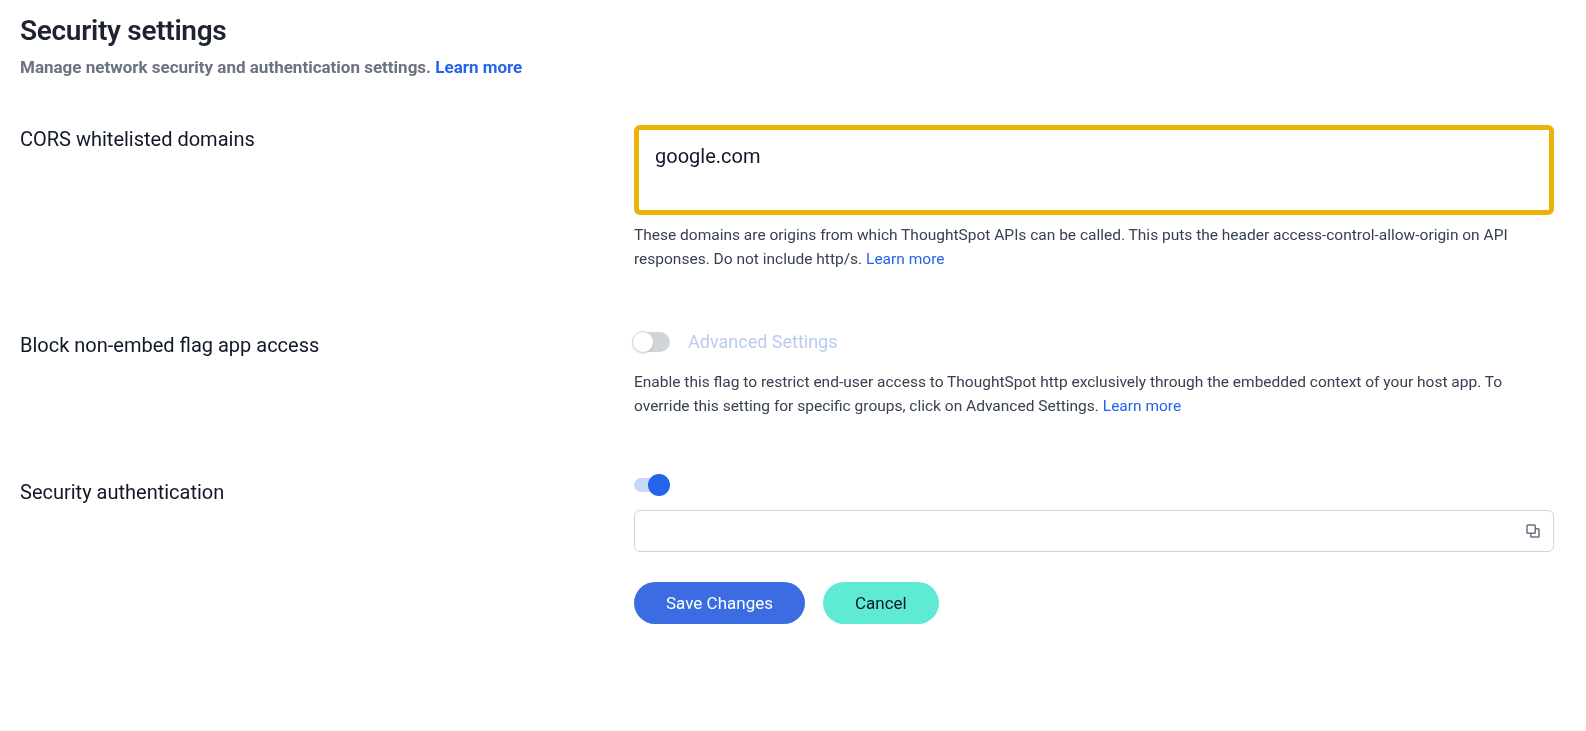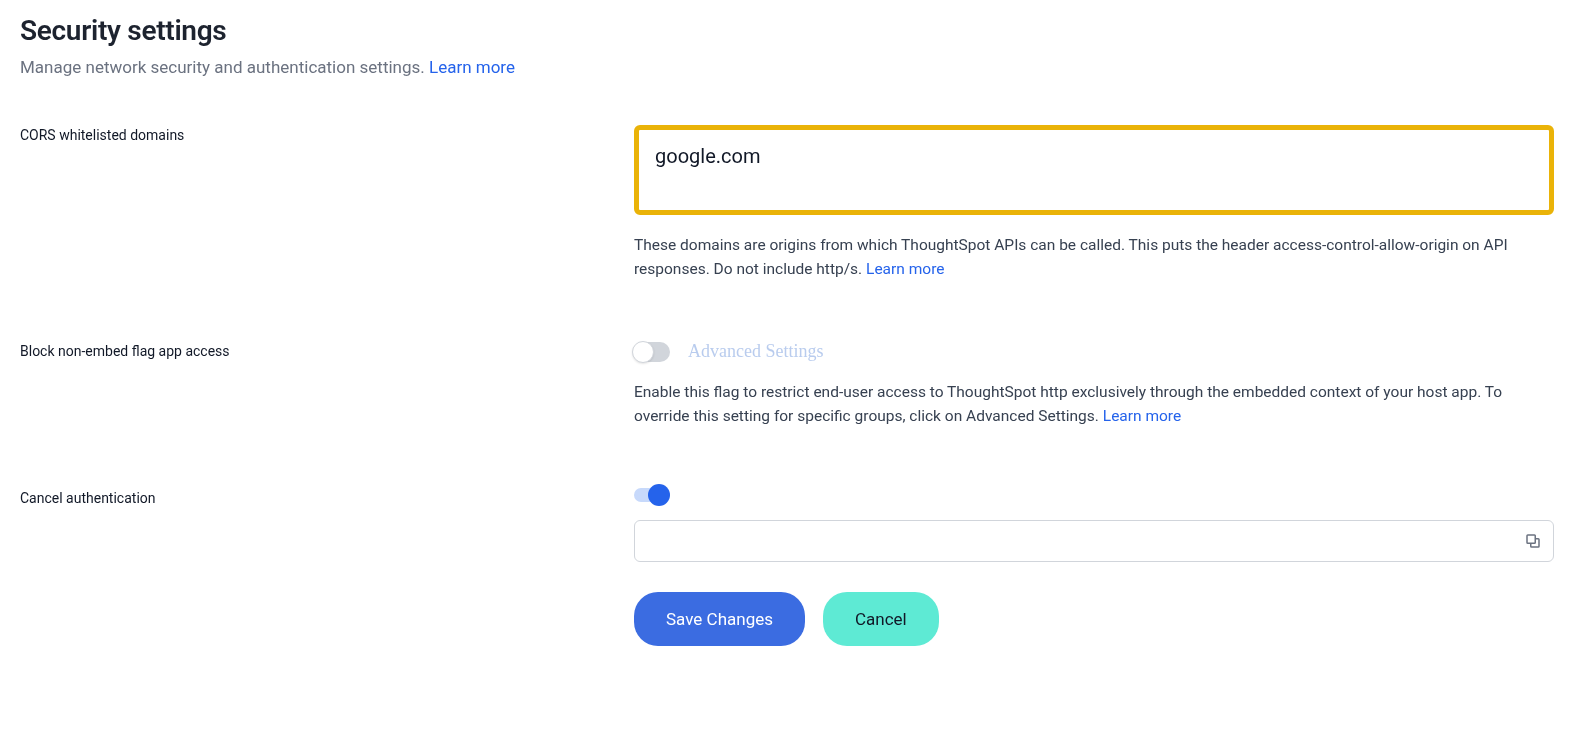--- a/index.html
+++ b/index.html
@@ -17,38 +17,39 @@
     .page-title {
       font-size: 28px;
       font-weight: 600;
       letter-spacing: -0.3px;
       margin-bottom: 10px;
     }
     .page-subtitle {
       font-size: 17px;
       color: #6b7280;
       margin-bottom: 48px;
+      font-weight: bold;
     }
     .link {
       color: #2563eb;
       text-decoration: none;
       cursor: pointer;
     }
     .setting-row {
       display: flex;
       align-items: flex-start;
       margin-bottom: 60px;
     }
     .setting-label-col {
       width: 614px;
       flex-shrink: 0;
       padding-top: 2px;
     }
     .setting-label {
-      font-size: 14px;
+      font-size: 20px;
       color: #111827;
       font-weight: 400;
     }
     .setting-control-col {
       flex: 1;
       max-width: 920px;
     }
     .textarea-input {
       width: 100%;
       min-height: 90px;
@@ -58,29 +59,28 @@
       font-size: 20px;
       font-family: inherit;
       color: #111827;
       resize: none;
       outline: none;
       line-height: 1.4;
     }
     .help-text {
       font-size: 15.5px;
       color: #374151;
-      margin-top: 14px;
+      margin-top: 4px;
       line-height: 1.55;
     }
     .toggle-row {
       display: flex;
       align-items: center;
       gap: 18px;
       margin-bottom: 18px;
-      font-family: Liberation Serif, serif;
     }
     .toggle {
       position: relative;
       width: 36px;
       height: 20px;
       border-radius: 10px;
       cursor: pointer;
       flex-shrink: 0;
     }
     .toggle-off {
@@ -141,21 +141,21 @@
       height: 18px;
       cursor: pointer;
       color: #6b7280;
     }
     .button-row {
       display: flex;
       gap: 18px;
       margin-top: 30px;
     }
     .btn {
-      padding: 17px 32px;
+      padding: 11px 32px;
       border-radius: 24px;
       border: none;
       font-size: 17px;
       font-family: inherit;
       cursor: pointer;
     }
     .btn-primary {
       background: #3b6ce1;
       color: #fff;
     }
@@ -199,21 +199,21 @@
     </div>
     <div class="help-text">
       <span>Enable this flag to restrict end-user access to ThoughtSpot http exclusively through the embedded context of your host app. To override this setting for specific groups, click on Advanced Settings.</span>
       <a class="link">Learn more</a>
     </div>
   </div>
 </div>
 
 <div class="setting-row" style="margin-bottom:30px;">
   <div class="setting-label-col">
-    <div class="setting-label">Cancel authentication</div>
+    <div class="setting-label">Security authentication</div>
   </div>
   <div class="setting-control-col">
     <div class="toggle-row" style="margin-bottom:0;">
       <div class="toggle toggle-on">
         <div class="toggle-knob"></div>
       </div>
     </div>
     <div class="token-input-wrap">
       <input type="text" class="token-input" value="" style="">
       <span class="copy-icon">

